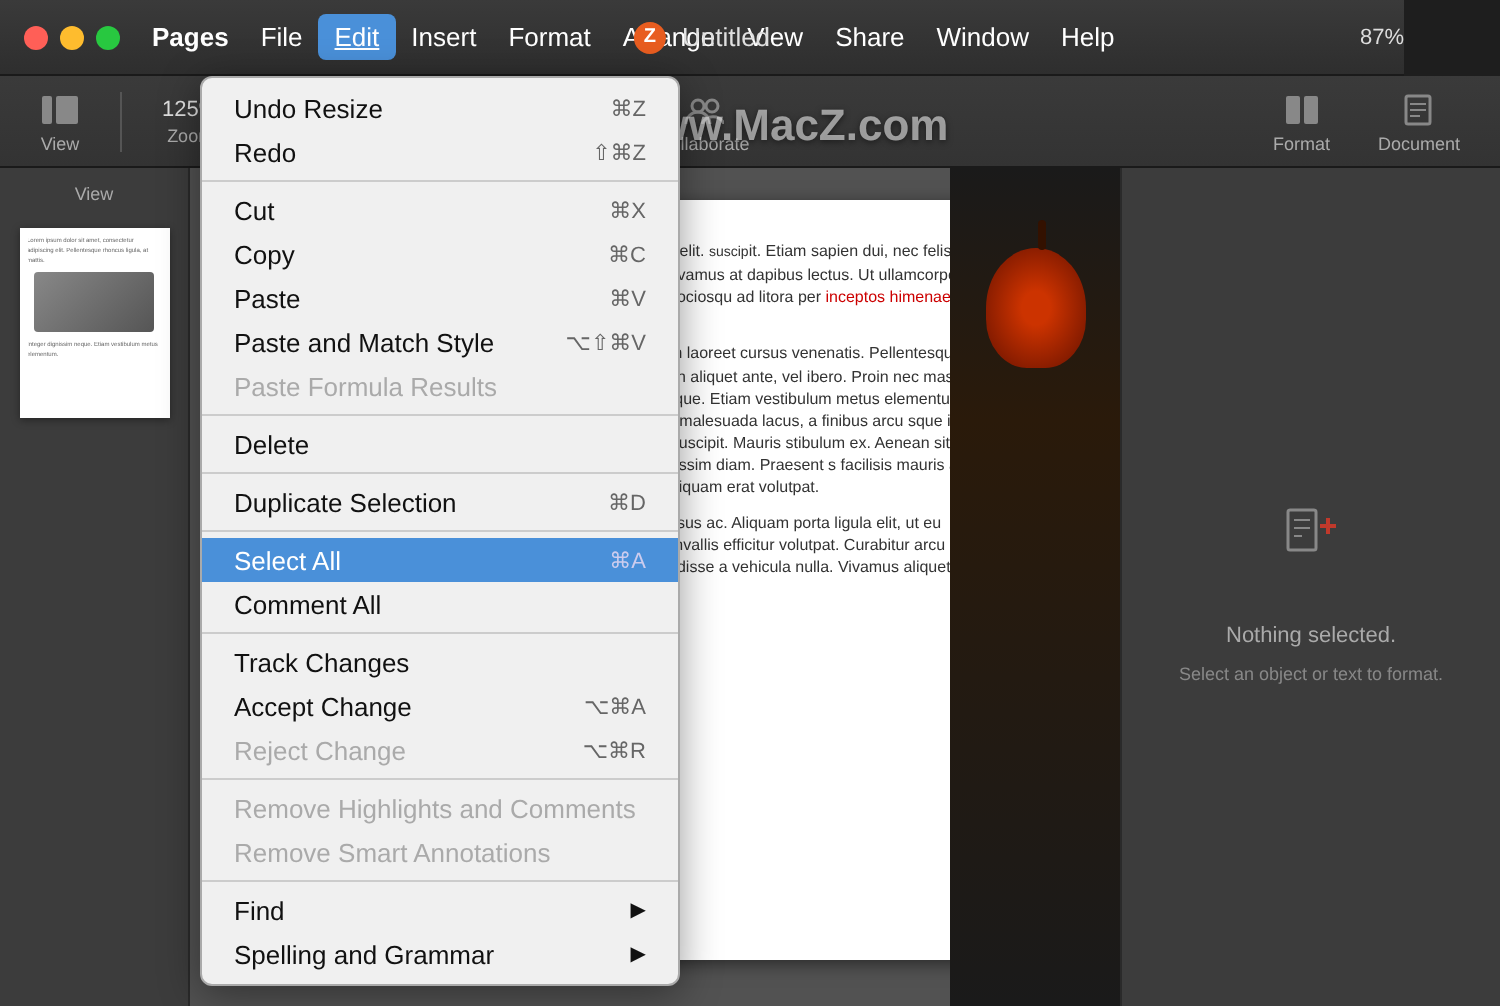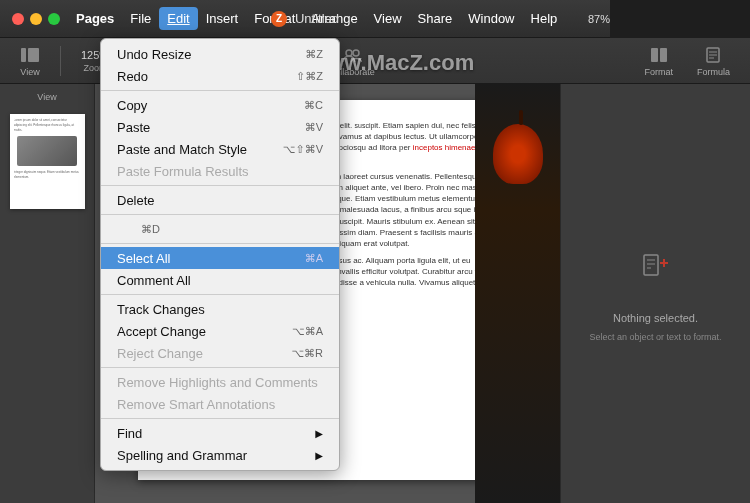--- a/index.html
+++ b/index.html
@@ -7,21 +7,21 @@
       width: 750px;
       height: 503px;
       overflow: hidden;
       font-family: -apple-system, BlinkMacSystemFont, 'SF Pro Text', 'Helvetica Neue', sans-serif;
       background: #1e1e1e;
       position: relative;
     }
 
     
     .title-bar {
-      width: 610px;
+      width: 702px;
       height: 38px;
       background: linear-gradient(to bottom, #3a3a3a, #2e2e2e);
       display: flex;
       align-items: center;
       position: absolute;
       top: 0; left: 0;
       z-index: 100;
       border-bottom: 1px solid #1a1a1a;
       justify-content: center;
     }
@@ -385,21 +385,21 @@
   </div>
   <div class="toolbar-group">
     <div class="toolbar-icon">
       <svg width="14" height="16" viewBox="0 0 14 16">
           <rect x="1" y="1" width="12" height="14" fill="none" stroke="#888" stroke-width="1.5" rx="1"></rect>
           <line x1="3" y1="5" x2="11" y2="5" stroke="#888" stroke-width="1"></line>
           <line x1="3" y1="8" x2="11" y2="8" stroke="#888" stroke-width="1"></line>
           <line x1="3" y1="11" x2="8" y2="11" stroke="#888" stroke-width="1"></line>
         </svg>
     </div>
-    <span class="toolbar-label">Formula</span>
+    <span class="toolbar-label">Document</span>
   </div>
 </div>
 
 <div style="position:absolute; top:50px; left:310px; z-index:150; pointer-events:none;">
   <span style="font-size:22px; font-weight:bold; color:rgba(255,255,255,0.55); font-family:Arial,sans-serif; text-shadow:0 1px 3px rgba(0,0,0,0.5);">www.MacZ.com</span>
 </div>
 
 <div class="main-area">
 
   <div class="left-sidebar">
@@ -459,20 +459,24 @@
       <span class="menu-shortcut">⌘Z</span>
     </div>
     <div class="menu-row">
       <span class="menu-label">Redo</span>
       <span class="menu-shortcut">⇧⌘Z</span>
     </div>
 
     <div class="menu-separator"></div>
 
     <div class="menu-row">
+      <span class="menu-label">Cut</span>
+      <span class="menu-shortcut">⌘X</span>
+    </div>
+    <div class="menu-row">
       <span class="menu-label">Copy</span>
       <span class="menu-shortcut">⌘C</span>
     </div>
     <div class="menu-row">
       <span class="menu-label">Paste</span>
       <span class="menu-shortcut">⌘V</span>
     </div>
     <div class="menu-row">
       <span class="menu-label">Paste and Match Style</span>
       <span class="menu-shortcut">⌥⇧⌘V</span>
@@ -483,20 +487,21 @@
 
     <div class="menu-separator"></div>
 
     <div class="menu-row">
       <span class="menu-label">Delete</span>
     </div>
 
     <div class="menu-separator"></div>
 
     <div class="menu-row">
+      <span class="menu-label">Duplicate Selection</span>
       <span class="menu-shortcut">⌘D</span>
     </div>
 
     <div class="menu-separator"></div>
 
     <div class="menu-row highlighted">
       <span class="menu-label">Select All</span>
       <span class="menu-shortcut" style="color:#cce;">⌘A</span>
     </div>
     <div class="menu-row">

